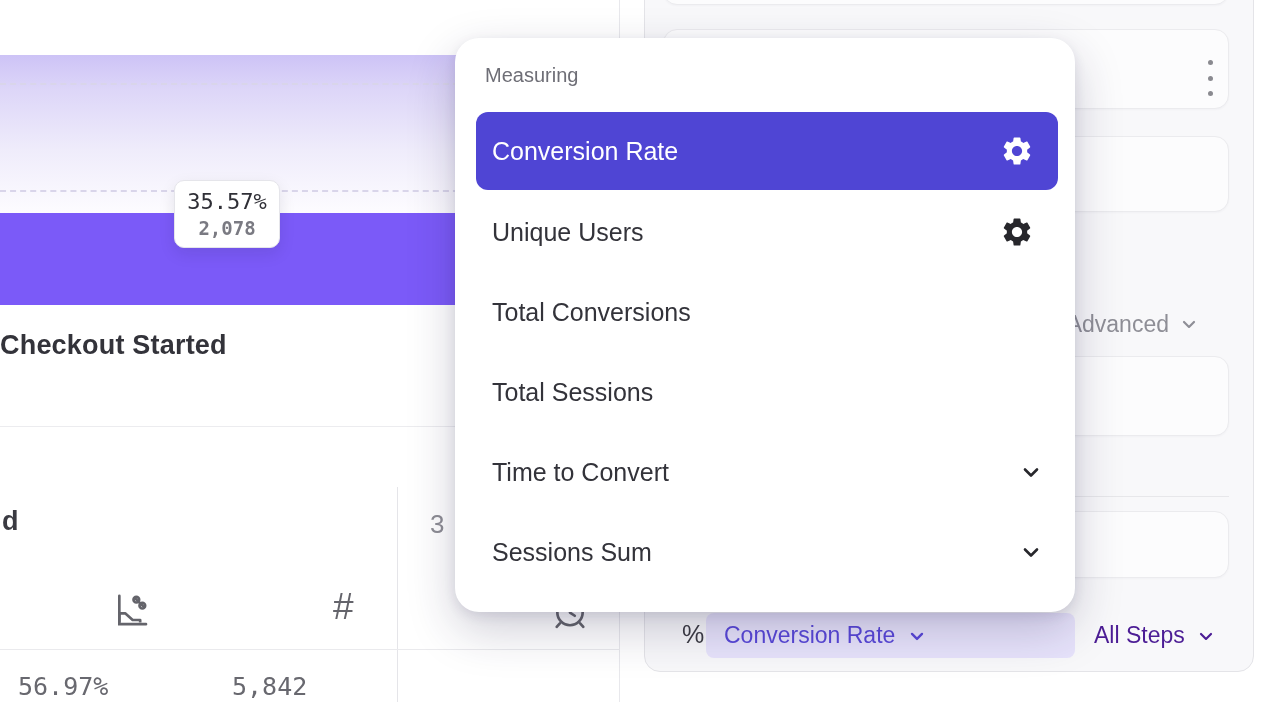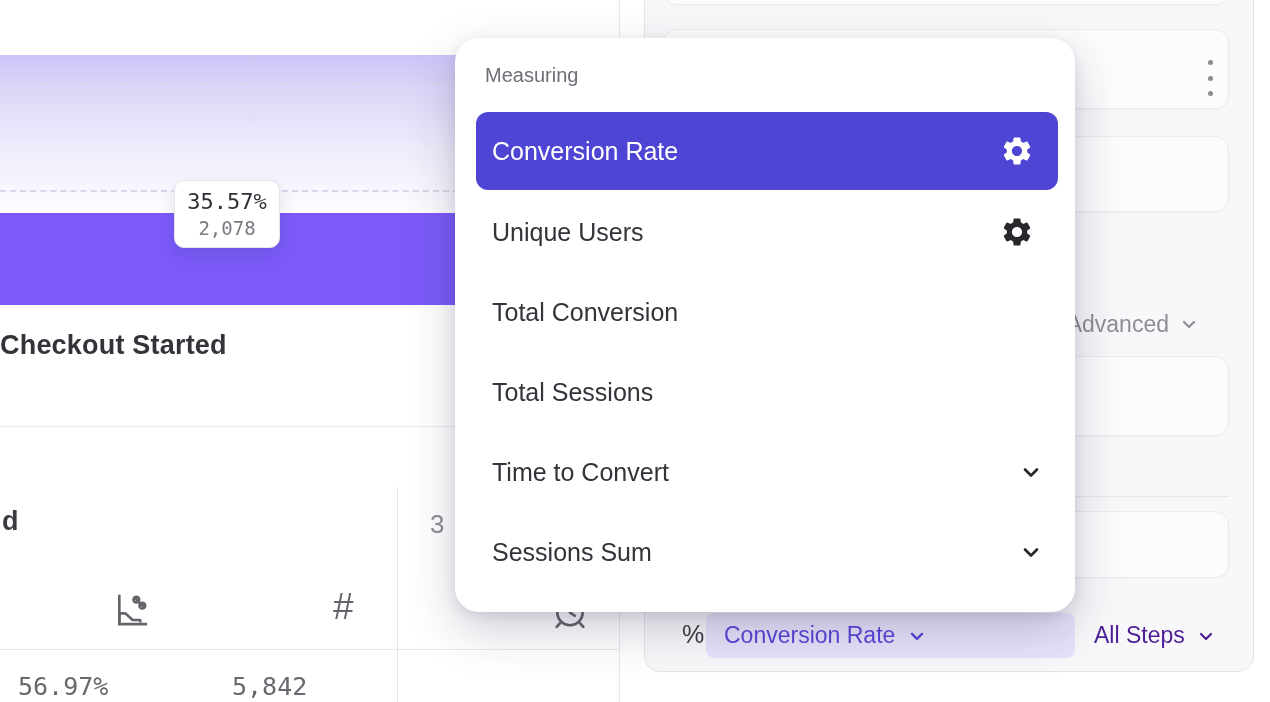--- a/index.html
+++ b/index.html
@@ -13,21 +13,21 @@
   #left-card { left: 0; top: 0; width: 620px; height: 702px; background: #ffffff;
     border-right: 1px solid #e8e8ec; z-index: 1; }
   #hover-band { left: 0; top: 55px; width: 620px; height: 158px;
     background: linear-gradient(to bottom, #cdc3f6 0%, #ddd6f8 22%, #efecfb 60%, #fdfcff 100%); }
   .dash-line { left: 0; width: 620px; height: 0; border-top: 2px dashed #d9d5ea; }
   #funnel-bar { left: 0; top: 213px; width: 620px; height: 92px; }
   #tooltip { left: 174px; top: 180px; width: 106px; height: 68px; background: #ffffff;
     border: 1px solid #e5e5ea; border-radius: 10px; box-shadow: 0 6px 16px rgba(20,20,40,.10);
     display: flex; flex-direction: column; align-items: center; justify-content: center; gap: 3px; z-index: 2; }
   #tooltip .pct { font-size: 22px; color: #2f2f36; }
-  #tooltip .cnt { font-size: 19px; color: #7a7a82; }
+  #tooltip .cnt { font-size: 19px; color: #7a7a82; font-weight: bold; }
   #step-title { left: 0px; top: 330px; font-size: 27px; font-weight: 600; color: #33333a; letter-spacing: .2px; }
   .hline { left: 0; width: 620px; height: 1px; background: #ececef; }
   #col-divider { left: 397px; top: 487px; width: 1px; height: 215px; background: #e5e5e9; }
   .hdr-frag-dark { font-size: 27px; font-weight: 600; color: #3a3a41; }
   .hdr-frag-gray { font-size: 26px; font-weight: 400; color: #8d8d94; }
   .metric-icon { color: #64646b; }
   #hash-glyph { left: 333px; top: 586px; font-size: 37px; color: #64646b; font-weight: 400; }
   .cell-val { font-size: 25px; color: #68686f; width: 140px; }
 
   
@@ -177,21 +177,21 @@
     <div class="menu-item" style="top:154px">
       <span class="mi-label">Unique Users</span>
     </div>
     <div class="gear" style="top:177px; color:#27272c">
       <svg width="34" height="34" viewBox="0 0 24 24" fill="currentColor" fill-rule="evenodd">
         <path d="M19.14 12.94c.04-.3.06-.61.06-.94 0-.32-.02-.64-.07-.94l2.03-1.58c.18-.14.23-.41.12-.61l-1.92-3.32c-.12-.22-.37-.29-.59-.22l-2.39.96c-.5-.38-1.03-.7-1.62-.94l-.36-2.54c-.04-.24-.24-.41-.48-.41h-3.84c-.24 0-.43.17-.47.41l-.36 2.54c-.59.24-1.13.57-1.62.94l-2.39-.96c-.22-.08-.47 0-.59.22L2.74 8.87c-.12.21-.08.47.12.61l2.03 1.58c-.05.3-.09.63-.09.94s.02.64.07.94l-2.03 1.58c-.18.14-.23.41-.12.61l1.92 3.32c.12.22.37.29.59.22l2.39-.96c.5.38 1.03.7 1.62.94l.36 2.54c.05.24.24.41.48.41h3.84c.24 0 .44-.17.47-.41l.36-2.54c.59-.24 1.13-.56 1.62-.94l2.39.96c.22.08.47 0 .59-.22l1.92-3.32c.12-.22.07-.47-.12-.61l-2.01-1.58zM12 15.6c-1.98 0-3.6-1.62-3.6-3.6s1.62-3.6 3.6-3.6 3.6 1.62 3.6 3.6-1.62 3.6-3.6 3.6z"></path>
       </svg>
     </div>
 
     <div class="menu-item" style="top:234px">
-      <span class="mi-label">Total Conversion</span>
+      <span class="mi-label">Total Conversions</span>
     </div>
 
     <div class="menu-item" style="top:314px">
       <span class="mi-label">Total Sessions</span>
     </div>
 
     <div class="menu-item" style="top:394px">
       <span class="mi-label">Time to Convert</span>
     </div>
     <div class="mi-chevron" style="top:422px">

